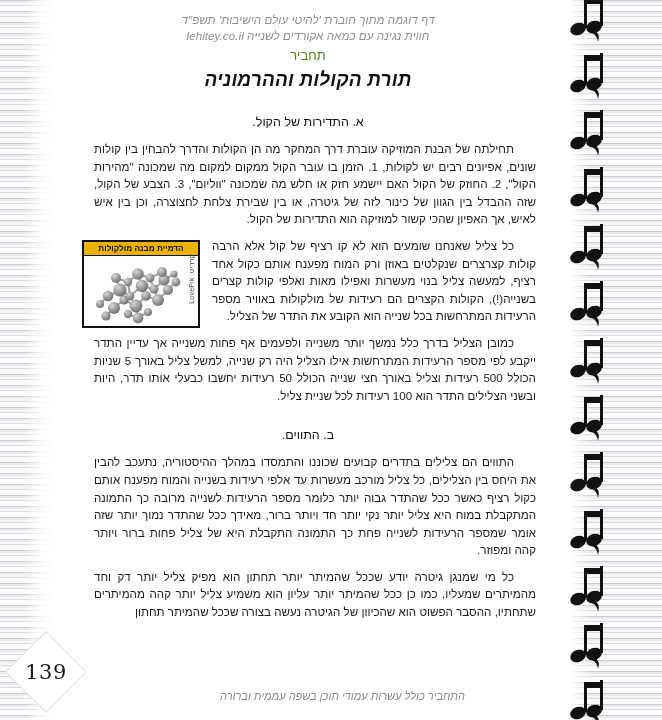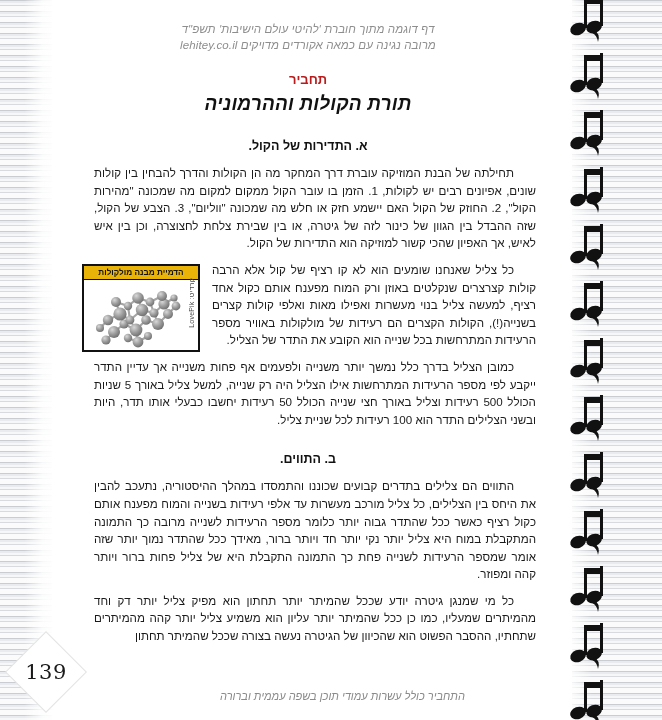--- a/index.html
+++ b/index.html
@@ -88,46 +88,46 @@
     bottom: 0;
     direction: rtl;
   }
 
   .header-note {
     text-align: center;
     font-style: italic;
     font-size: 11.5px;
     line-height: 15.5px;
     color: #8e8e8e;
-    padding-top: 22px;
+    padding-top: 13px;
     letter-spacing: 0.1px;
   }
   .header-note .hl2 { display: block; }
 
   .title-kicker {
     text-align: center;
     font-size: 13px;
-    font-weight: bold;
-    color: #b91c1c;
-    margin-top: 19px;
+    font-weight: normal;
+    color: #4d7c0f;
+    margin-top: 4px;
   }
   .title-main {
     text-align: center;
     font-size: 19px;
     font-weight: bold;
     color: #111111;
     margin-top: 6px;
     letter-spacing: 0.2px;
     font-style: italic;
   }
 
   .section-head {
     text-align: center;
     font-size: 12.5px;
-    font-weight: bold;
+    font-weight: normal;
     color: #111111;
     margin-top: 24px;
     margin-bottom: 11px;
   }
 
   .body-col {
     padding: 0 18px 0 20px;
   }
 
   p.para {
@@ -356,21 +356,21 @@
               <path d="M30 36 q7 4 4 12 q-1 -7 -6 -9 z"></path>
             </g>
           </svg></div>
       </div>
   </div>
 
   <div class="content">
 
     <div class="header-note">
       <span>דף דוגמה מתוך חוברת 'להיטי עולם הישיבות' תשפ"ד</span>
-      <span class="hl2">מרובה נגינה עם כמאה אקורדים מדויקים lehitey.co.il</span>
+      <span class="hl2">חווית נגינה עם כמאה אקורדים לשנייה lehitey.co.il</span>
     </div>
 
     <div class="title-kicker">תחביר</div>
     <div class="title-main">תורת הקולות וההרמוניה</div>
 
     <div class="section-head">א. התדירות של הקול.</div>
     <div class="body-col">
       <p class="para">תחילתה של הבנת המוזיקה עוברת דרך המחקר מה הן הקולות והדרך להבחין בין קולות שונים, אפיונים רבים יש לקולות, 1. הזמן בו עובר הקול ממקום למקום מה שמכונה "מהירות הקול", 2. החוזק של הקול האם יישמע חזק או חלש מה שמכונה "ווליום", 3. הצבע של הקול, שזה ההבדל בין הגוון של כינור לזה של גיטרה, או בין שבירת צלחת לחצוצרה, וכן בין איש לאיש, אך האפיון שהכי קשור למוזיקה הוא התדירות של הקול.</p>
 
       <figure class="figure">

